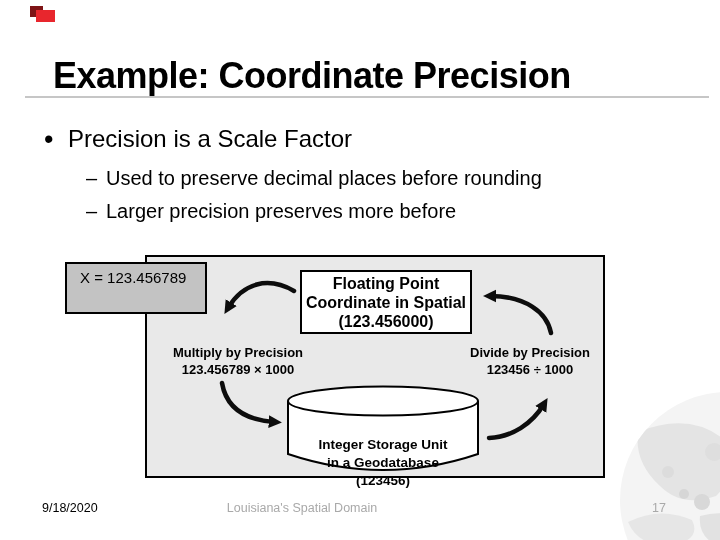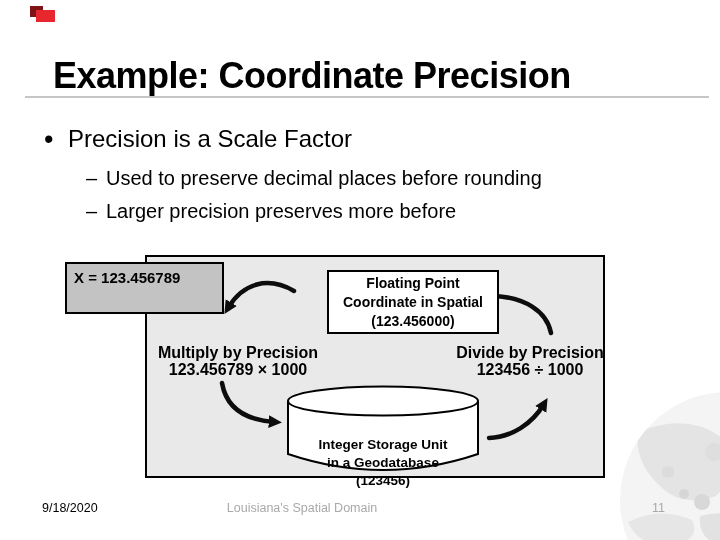--- a/index.html
+++ b/index.html
@@ -22,31 +22,31 @@
   .bullet-text{position:absolute;left:68px;top:124px;font-size:24px;line-height:30px;white-space:nowrap;}
   .dash{position:absolute;left:86px;font-size:20px;line-height:24px;}
   .sub-text{position:absolute;left:106px;font-size:20px;line-height:24px;white-space:nowrap;}
   .sub1{top:166px;} .sub2{top:199px;}
   
   .diagram-panel{
     position:absolute;left:145px;top:255px;width:460px;height:223px;
     background:#e9e9e9;border:2px solid #000;box-sizing:border-box;
   }
   .input-label-box{
-    position:absolute;left:65px;top:262px;width:159px;height:52px;box-sizing:border-box;
-    background:#c3c3c3;border:2px solid #000;padding:3px 0 0 7px;
-    font-size:15px;font-weight:bold;line-height:21px;white-space:nowrap;
+    position:absolute;left:65px;top:262px;width:142px;height:52px;box-sizing:border-box;
+    background:#c3c3c3;border:2px solid #000;padding:3px 0 0 13px;
+    font-size:15px;font-weight:normal;line-height:21px;white-space:nowrap;
   }
   .floating-box{
     position:absolute;left:300px;top:270px;width:172px;height:64px;box-sizing:border-box;
     background:#fff;border:2px solid #000;text-align:center;padding-top:2px;
-    font-size:14px;font-weight:bold;line-height:19px;white-space:nowrap;margin-left:27px;
+    font-size:16px;font-weight:bold;line-height:19px;white-space:nowrap;
   }
   .op-label{position:absolute;top:344px;width:180px;text-align:center;
-    font-size:16px;font-weight:bold;line-height:17px;white-space:nowrap;}
+    font-size:13px;font-weight:bold;line-height:17px;white-space:nowrap;}
   .multiply-label{left:148px;}
   .divide-label{left:440px;}
   .cylinder-text{
     position:absolute;left:285px;top:412px;width:196px;text-align:center;
     font-size:13.5px;font-weight:bold;line-height:18px;white-space:nowrap;margin-top:24px;
   }
   .overlay-svg{position:absolute;left:0;top:0;width:720px;height:540px;pointer-events:none;}
   .globe-svg{position:absolute;left:0;top:0;width:720px;height:540px;pointer-events:none;}
   
   .footer-date{position:absolute;left:42px;top:501px;font-size:12.5px;color:#000000;}
@@ -134,15 +134,15 @@
   </div>
 
   <div class="cylinder-text">
     <div>Integer Storage Unit</div>
     <div>in a Geodatabase</div>
     <div>(123456)</div>
   </div>
 
   <div class="footer-date">9/18/2020</div>
   <div class="footer-title">Louisiana's Spatial Domain</div>
-  <div class="footer-page">11</div>
+  <div class="footer-page">17</div>
 
 </div>
 
 </body></html>

